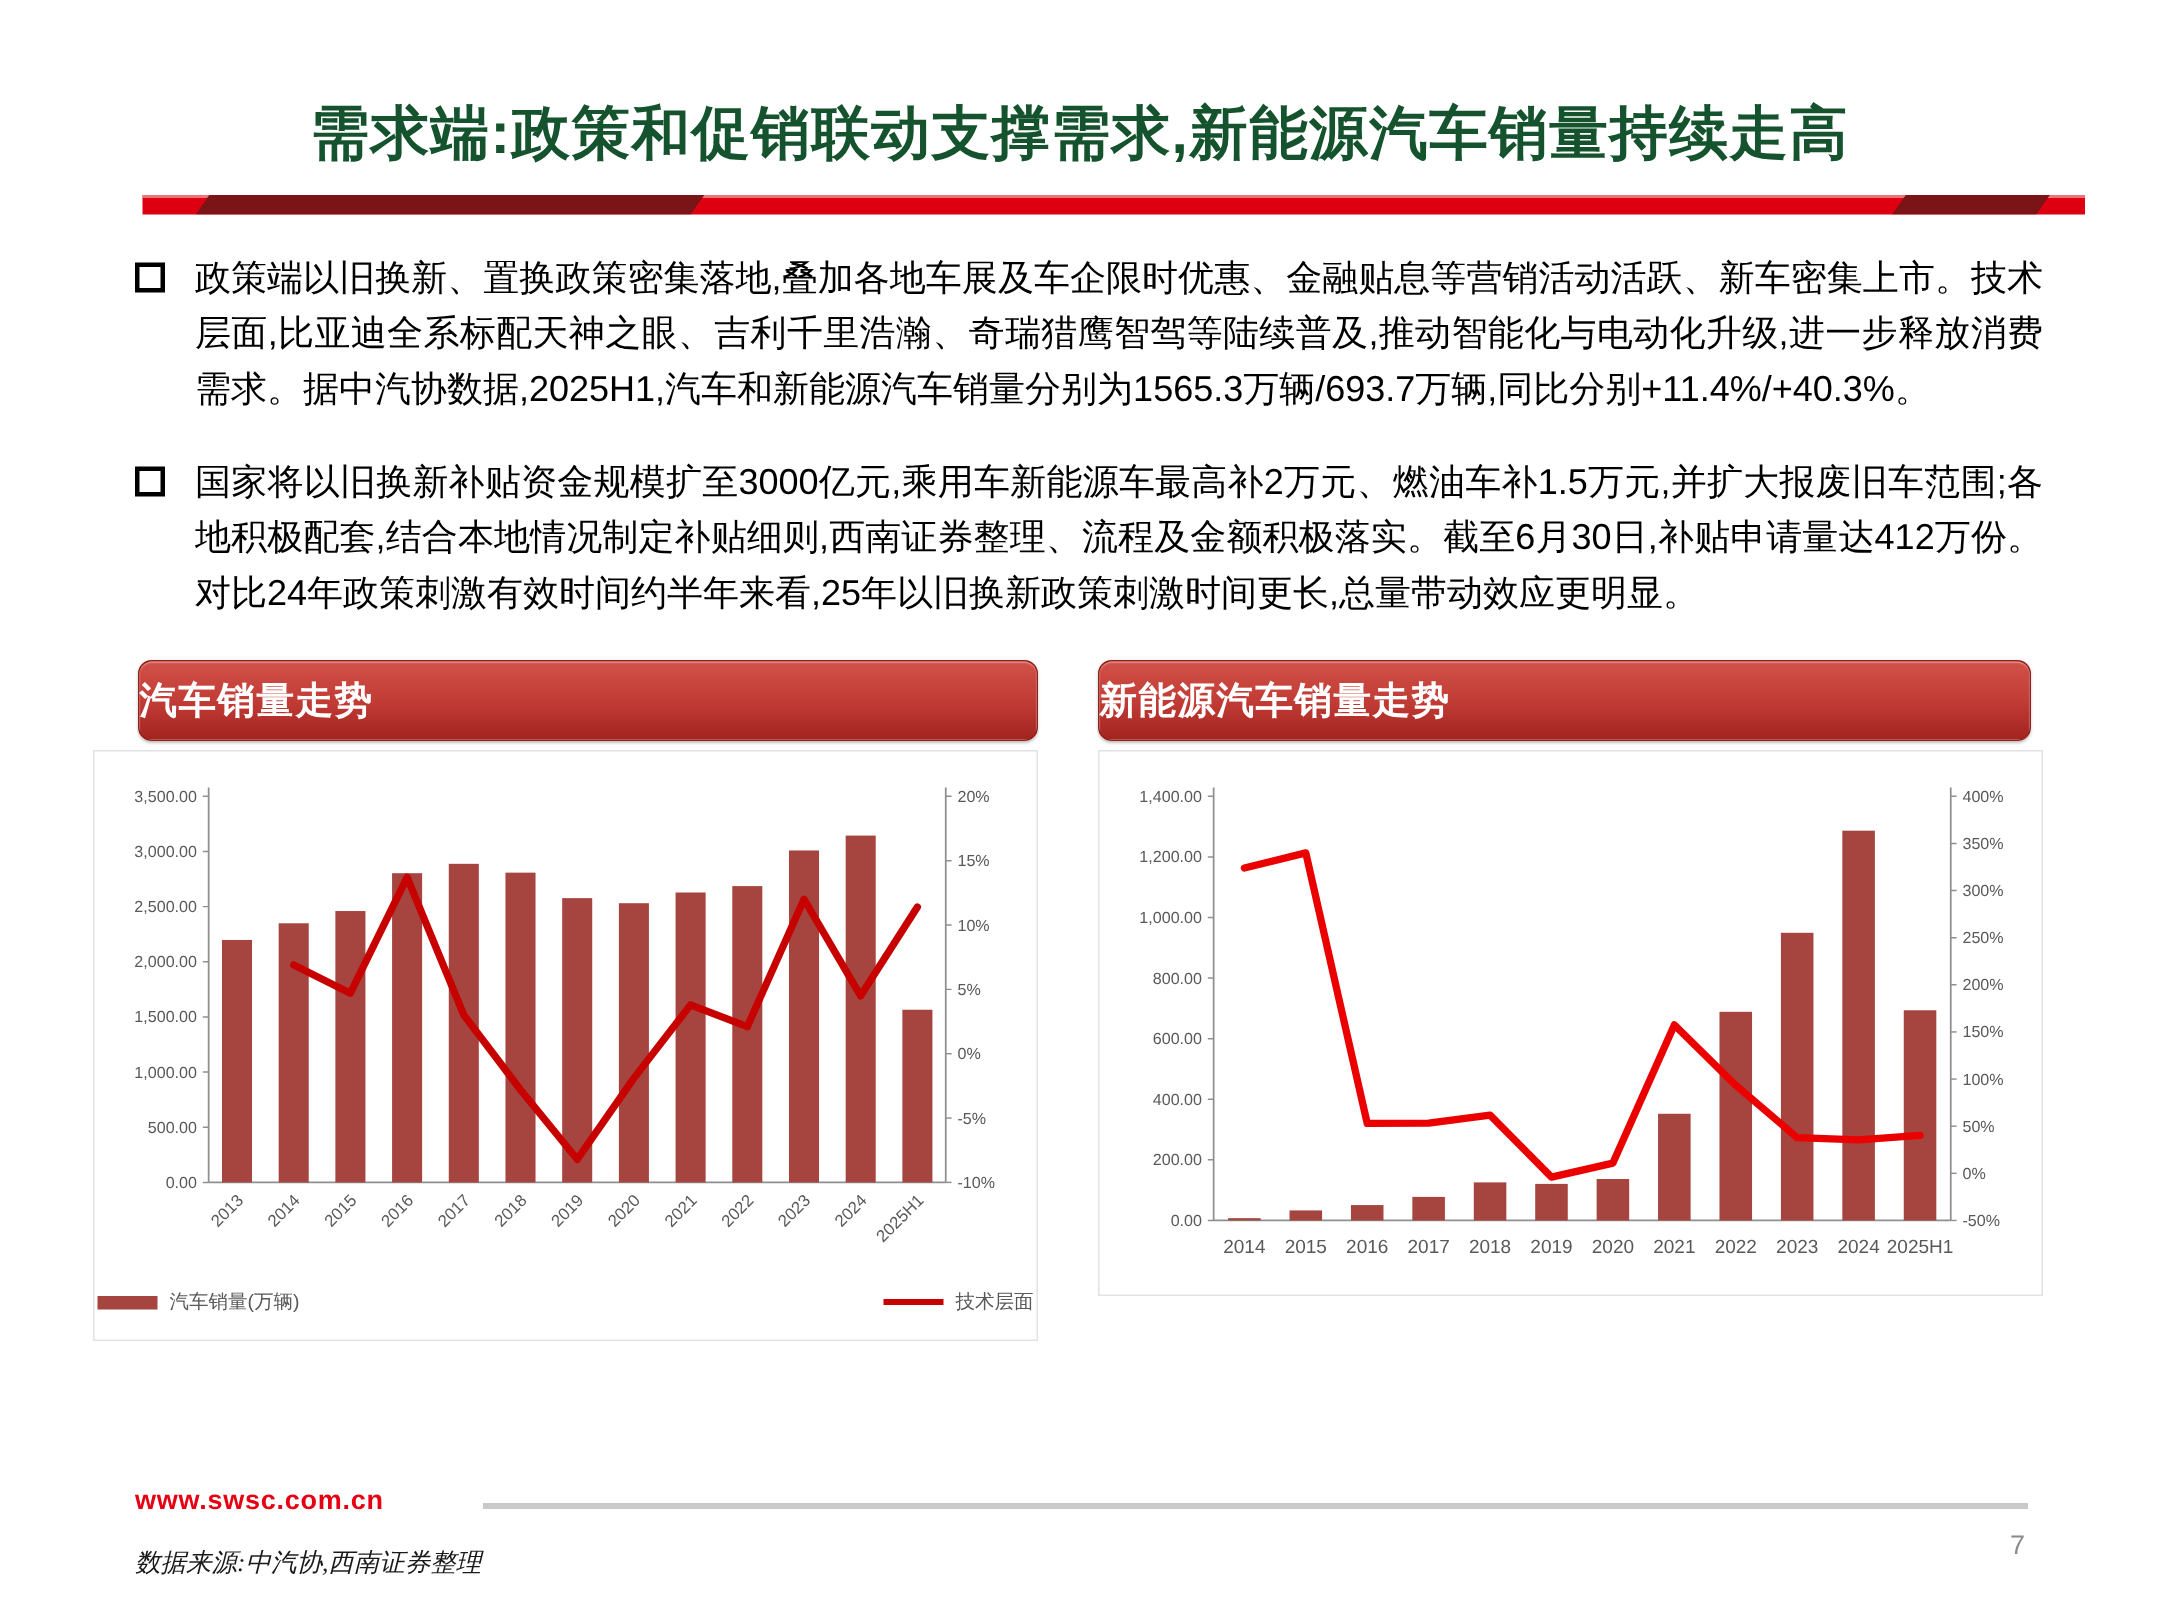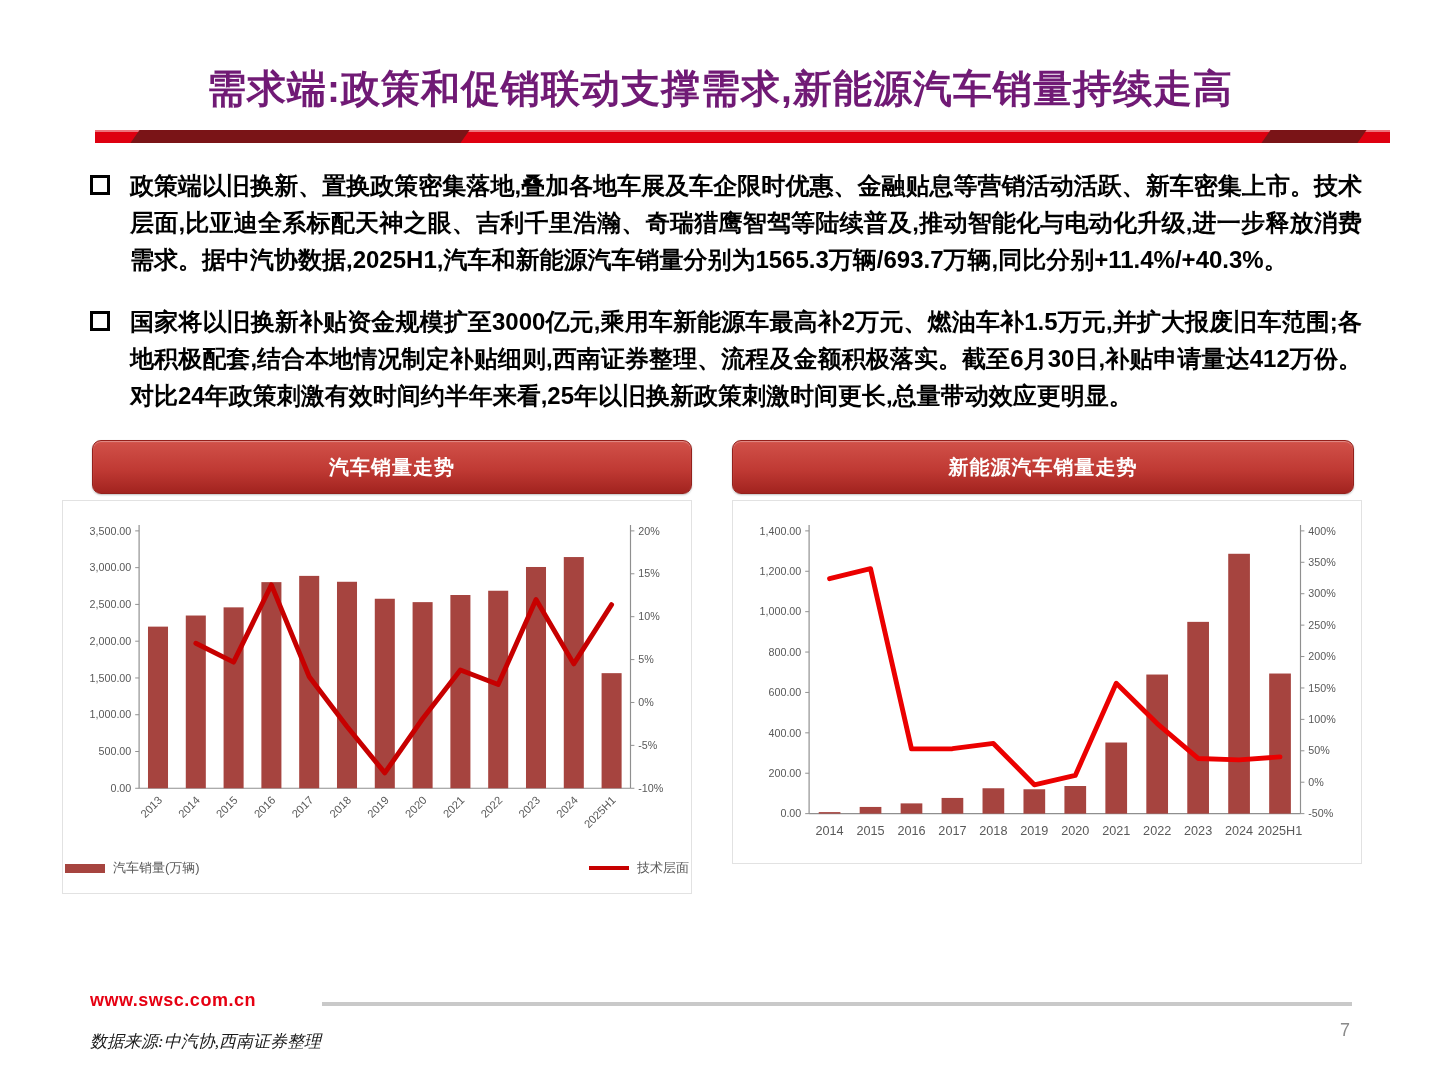--- a/index.html
+++ b/index.html
@@ -3,49 +3,49 @@
 <meta charset="utf-8">
 <style>
   html,body{margin:0;padding:0;background:#fff;}
   .slide{
     position:relative; width:1440px; height:1080px; background:#ffffff;
     font-family:"Liberation Sans","DejaVu Sans",sans-serif; overflow:hidden;
   }
   
   .page-title{
     margin:0; padding-top:62px; text-align:center;
-    font-size:39px; font-weight:bold; color:#701a75; letter-spacing:1px;
+    font-size:39px; font-weight:bold; color:#14532d; letter-spacing:1px;
   }
   .title-bar{
     position:relative; height:13px; margin:14px 50px 0 95px;
     background:#DE0010; overflow:hidden;
   }
   .title-bar::before{
     content:""; position:absolute; left:0; right:0; top:0; height:2px;
     background:rgba(255,255,255,.45);
   }
   .seg-dark{ position:absolute; top:0; bottom:0; background:#7A1417; transform:skewX(-35deg); }
   .seg-dark.left{ left:40px; width:330px; }
   .seg-dark.right{ right:28px; width:96px; }
   
   .bullets{ margin:24px 78px 0 90px; }
-  .bullet{ display:flex; align-items:flex-start; margin-bottom:25px;font-weight:bold; }
+  .bullet{ display:flex; align-items:flex-start; margin-bottom:25px; }
   .bullet-marker{
     flex:0 0 auto; width:14px; height:14px; border:3px solid #000;
     margin:8px 20px 0 0; background:#fff;
   }
   .bullet-text{
     margin:0; font-size:24px; line-height:37px; color:#000; text-align:justify;
   }
   
   .charts-row{ display:flex; gap:40px; margin:26px 78px 0 62px; }
   .chart-panel{ flex:1 1 0; min-width:0; }
   .chart-header{
-    height:52px; line-height:52px; text-align:center;
-    color:#fff; font-size:20px; font-weight:bold; letter-spacing:1px;
+    height:52px; line-height:52px; text-align:left;
+    color:#fff; font-size:25px; font-weight:bold; letter-spacing:1px;
     background:linear-gradient(180deg,#D15149 0%,#C03A34 55%,#A2231F 100%);
     border:1px solid #93201B; border-radius:9px;
     box-shadow:inset 0 1px 1px rgba(255,255,255,.35), 0 1px 2px rgba(0,0,0,.25);
   }
   .chart-panel.left .chart-header{ margin-left:30px; }
   .chart-panel.right .chart-header{ margin-right:8px; }
   .chart-box{
     margin-top:6px; border:1px solid #E2E2E2; background:#fff;
     padding:12px 2px 12px 2px;
   }

